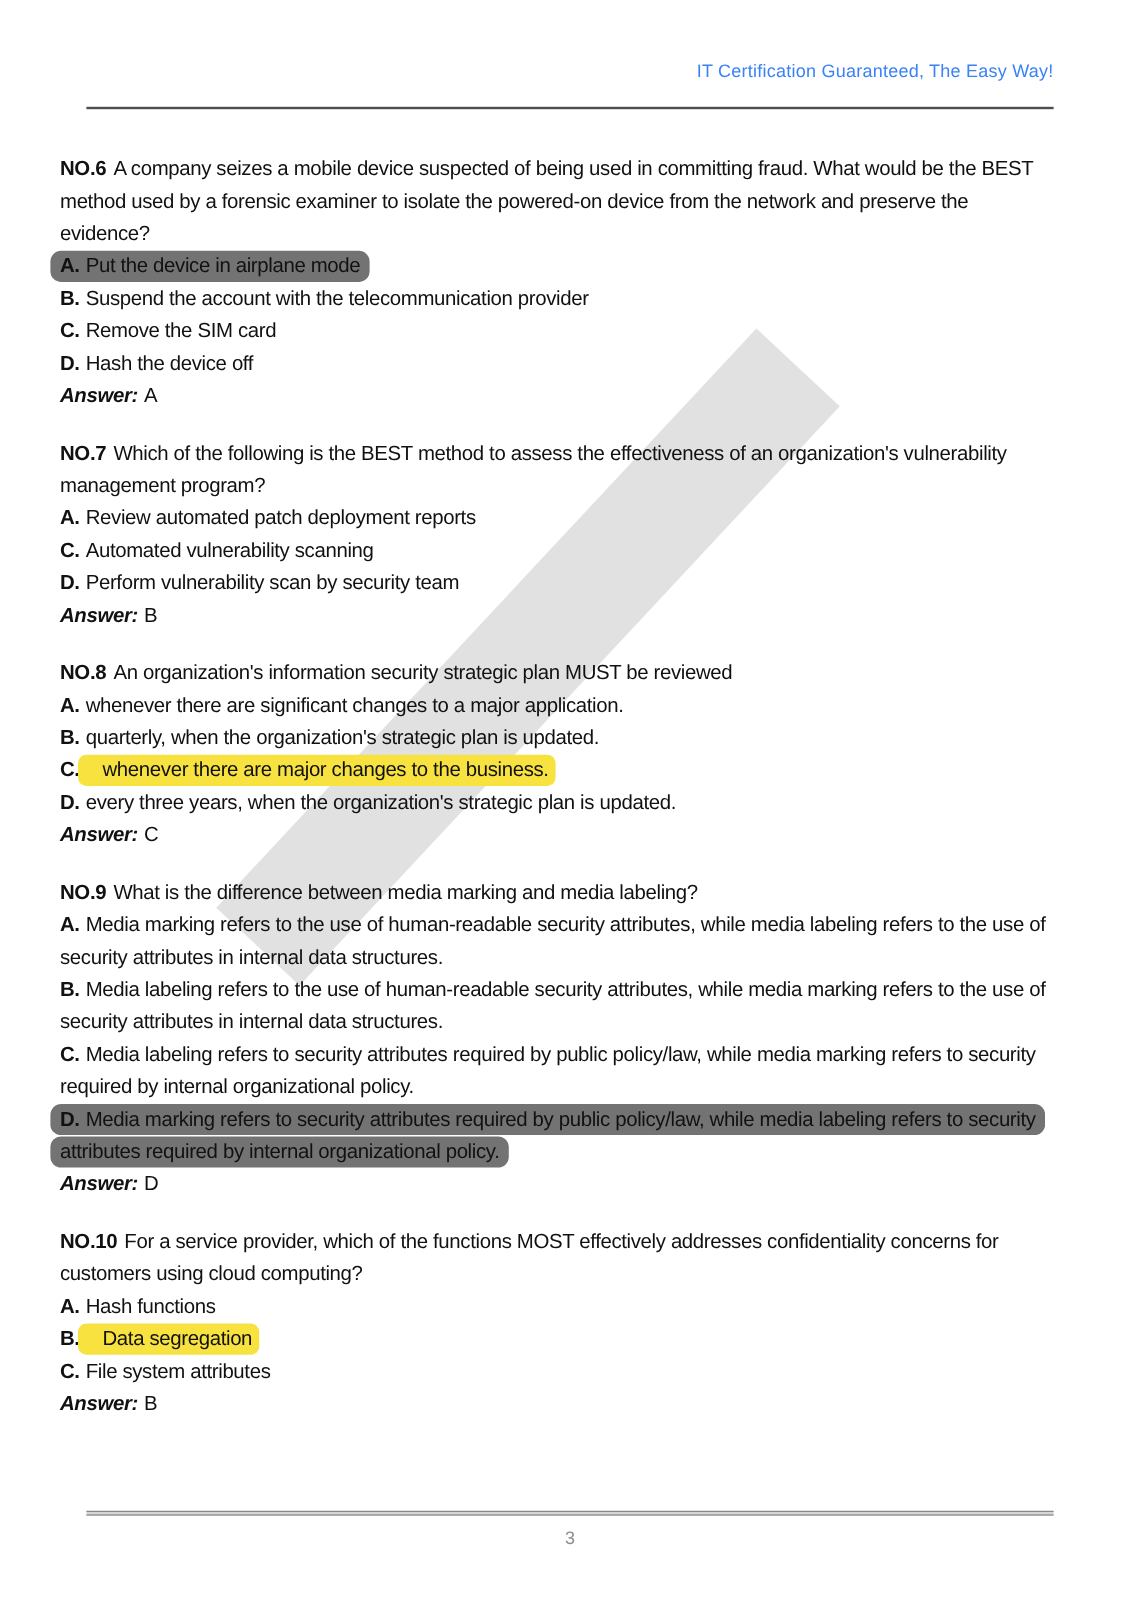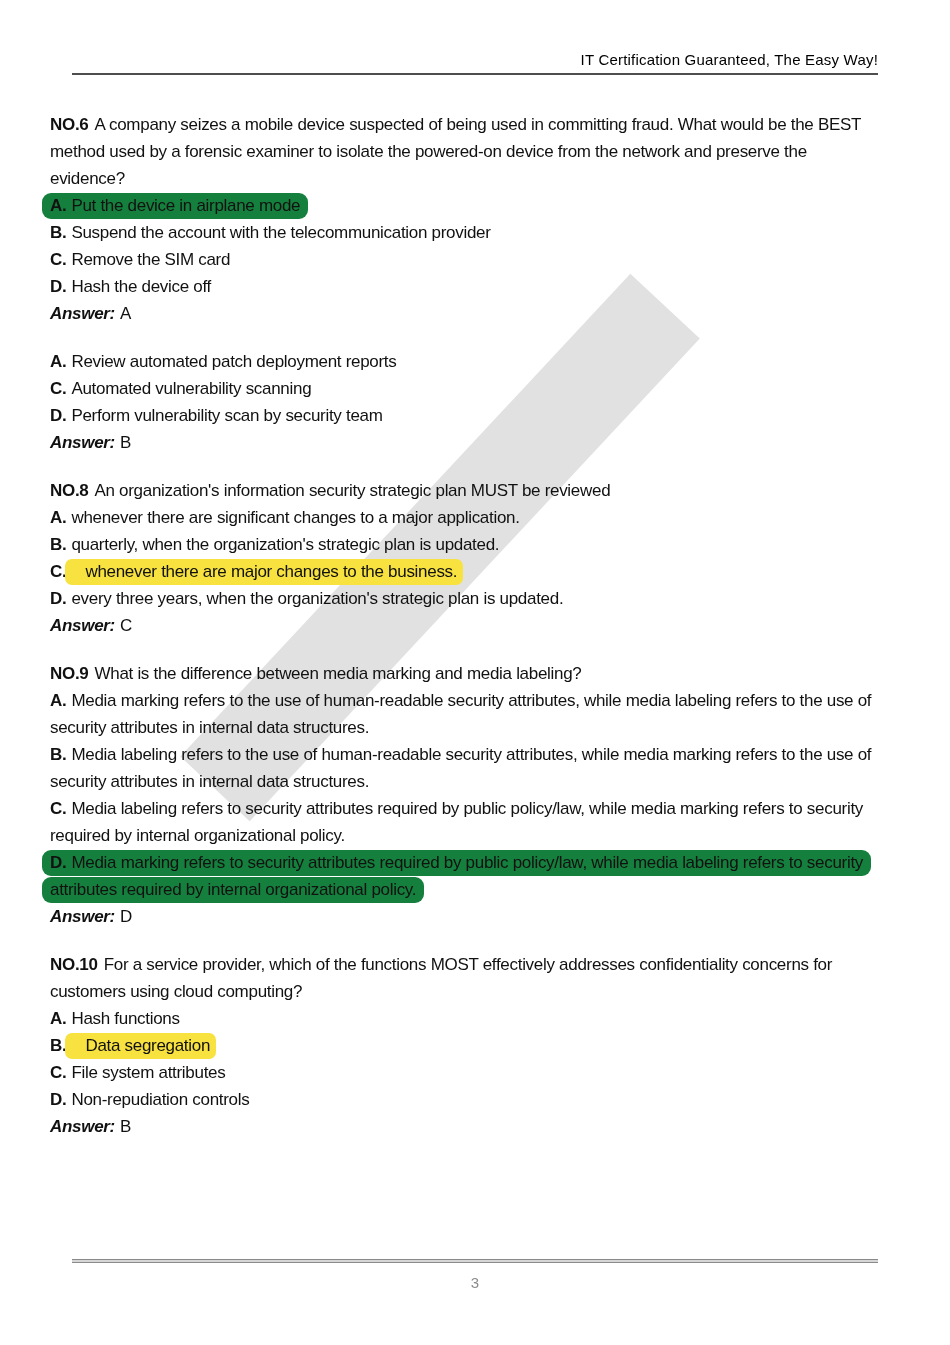--- a/index.html
+++ b/index.html
@@ -30,24 +30,24 @@
   .content {
     position: relative;
     z-index: 1;
   }
   
   .header {
     padding-top: 50px;
   }
   .header-title {
     text-align: right;
-    margin: 0 72px 4px 72px;
+    margin: 0 72px 20px 72px;
     font-size: 15px;
     line-height: 19px;
-    color: #000000;
+    color: #3b82f6;
     letter-spacing: 0.2px;
   }
   .header-rule {
     height: 2px;
     background: #4e4e4e;
     margin: 0 72px;
   }
   
   .main {
     margin: 36px 78px 0 50px;
@@ -66,21 +66,21 @@
     font-weight: 700;
     margin-right: 5px;
   }
   .ans-label {
     font-weight: 700;
     font-style: italic;
     margin-right: 5px;
   }
   
   .hl-full .hl-wrap {
-    background: #15803d;
+    background: #737373;
     border-radius: 9px;
     padding: 3px 8px 4px 8px;
     margin-left: -8px;
     -webkit-box-decoration-break: clone;
     box-decoration-break: clone;
   }
   .hl-text .txt {
     background: #f8e240;
     border-radius: 7px;
     padding: 3px 6px 4px 20px;
@@ -128,20 +128,21 @@
       <div class="question">
         <div class="stem"><b class="qnum">NO.6</b><span>A company seizes a mobile device suspected of being used in committing fraud. What would be the BEST method used by a forensic examiner to isolate the powered-on device from the network and preserve the evidence?</span></div>
         <div class="option hl-full"><span class="hl-wrap"><b class="letter">A.</b><span class="txt">Put the device in airplane mode</span></span></div>
         <div class="option hl-none"><span class="hl-wrap"><b class="letter">B.</b><span class="txt">Suspend the account with the telecommunication provider</span></span></div>
         <div class="option hl-none"><span class="hl-wrap"><b class="letter">C.</b><span class="txt">Remove the SIM card</span></span></div>
         <div class="option hl-none"><span class="hl-wrap"><b class="letter">D.</b><span class="txt">Hash the device off</span></span></div>
         <div class="answer"><b class="ans-label">Answer:</b><span>A</span></div>
       </div>
 
       <div class="question">
+        <div class="stem"><b class="qnum">NO.7</b><span>Which of the following is the BEST method to assess the effectiveness of an organization's vulnerability management program?</span></div>
         <div class="option hl-none"><span class="hl-wrap"><b class="letter">A.</b><span class="txt">Review automated patch deployment reports</span></span></div>
         <div class="option hl-none"><span class="hl-wrap"><b class="letter">C.</b><span class="txt">Automated vulnerability scanning</span></span></div>
         <div class="option hl-none"><span class="hl-wrap"><b class="letter">D.</b><span class="txt">Perform vulnerability scan by security team</span></span></div>
         <div class="answer"><b class="ans-label">Answer:</b><span>B</span></div>
       </div>
 
       <div class="question">
         <div class="stem"><b class="qnum">NO.8</b><span>An organization's information security strategic plan MUST be reviewed</span></div>
         <div class="option hl-none"><span class="hl-wrap"><b class="letter">A.</b><span class="txt">whenever there are significant changes to a major application.</span></span></div>
         <div class="option hl-none"><span class="hl-wrap"><b class="letter">B.</b><span class="txt">quarterly, when the organization's strategic plan is updated.</span></span></div>
@@ -157,21 +158,20 @@
         <div class="option hl-none"><span class="hl-wrap"><b class="letter">C.</b><span class="txt">Media labeling refers to security attributes required by public policy/law, while media marking refers to security required by internal organizational policy.</span></span></div>
         <div class="option hl-full"><span class="hl-wrap"><b class="letter">D.</b><span class="txt">Media marking refers to security attributes required by public policy/law, while media labeling refers to security attributes required by internal organizational policy.</span></span></div>
         <div class="answer"><b class="ans-label">Answer:</b><span>D</span></div>
       </div>
 
       <div class="question">
         <div class="stem"><b class="qnum">NO.10</b><span>For a service provider, which of the functions MOST effectively addresses confidentiality concerns for customers using cloud computing?</span></div>
         <div class="option hl-none"><span class="hl-wrap"><b class="letter">A.</b><span class="txt">Hash functions</span></span></div>
         <div class="option hl-text"><span class="hl-wrap"><b class="letter">B.</b><span class="txt">Data segregation</span></span></div>
         <div class="option hl-none"><span class="hl-wrap"><b class="letter">C.</b><span class="txt">File system attributes</span></span></div>
-        <div class="option hl-none"><span class="hl-wrap"><b class="letter">D.</b><span class="txt">Non-repudiation controls</span></span></div>
         <div class="answer"><b class="ans-label">Answer:</b><span>B</span></div>
       </div>
 
     </div>
 
     <div class="footer">
       <div class="footer-rule"></div>
       <div class="page-number">3</div>
     </div>
 

